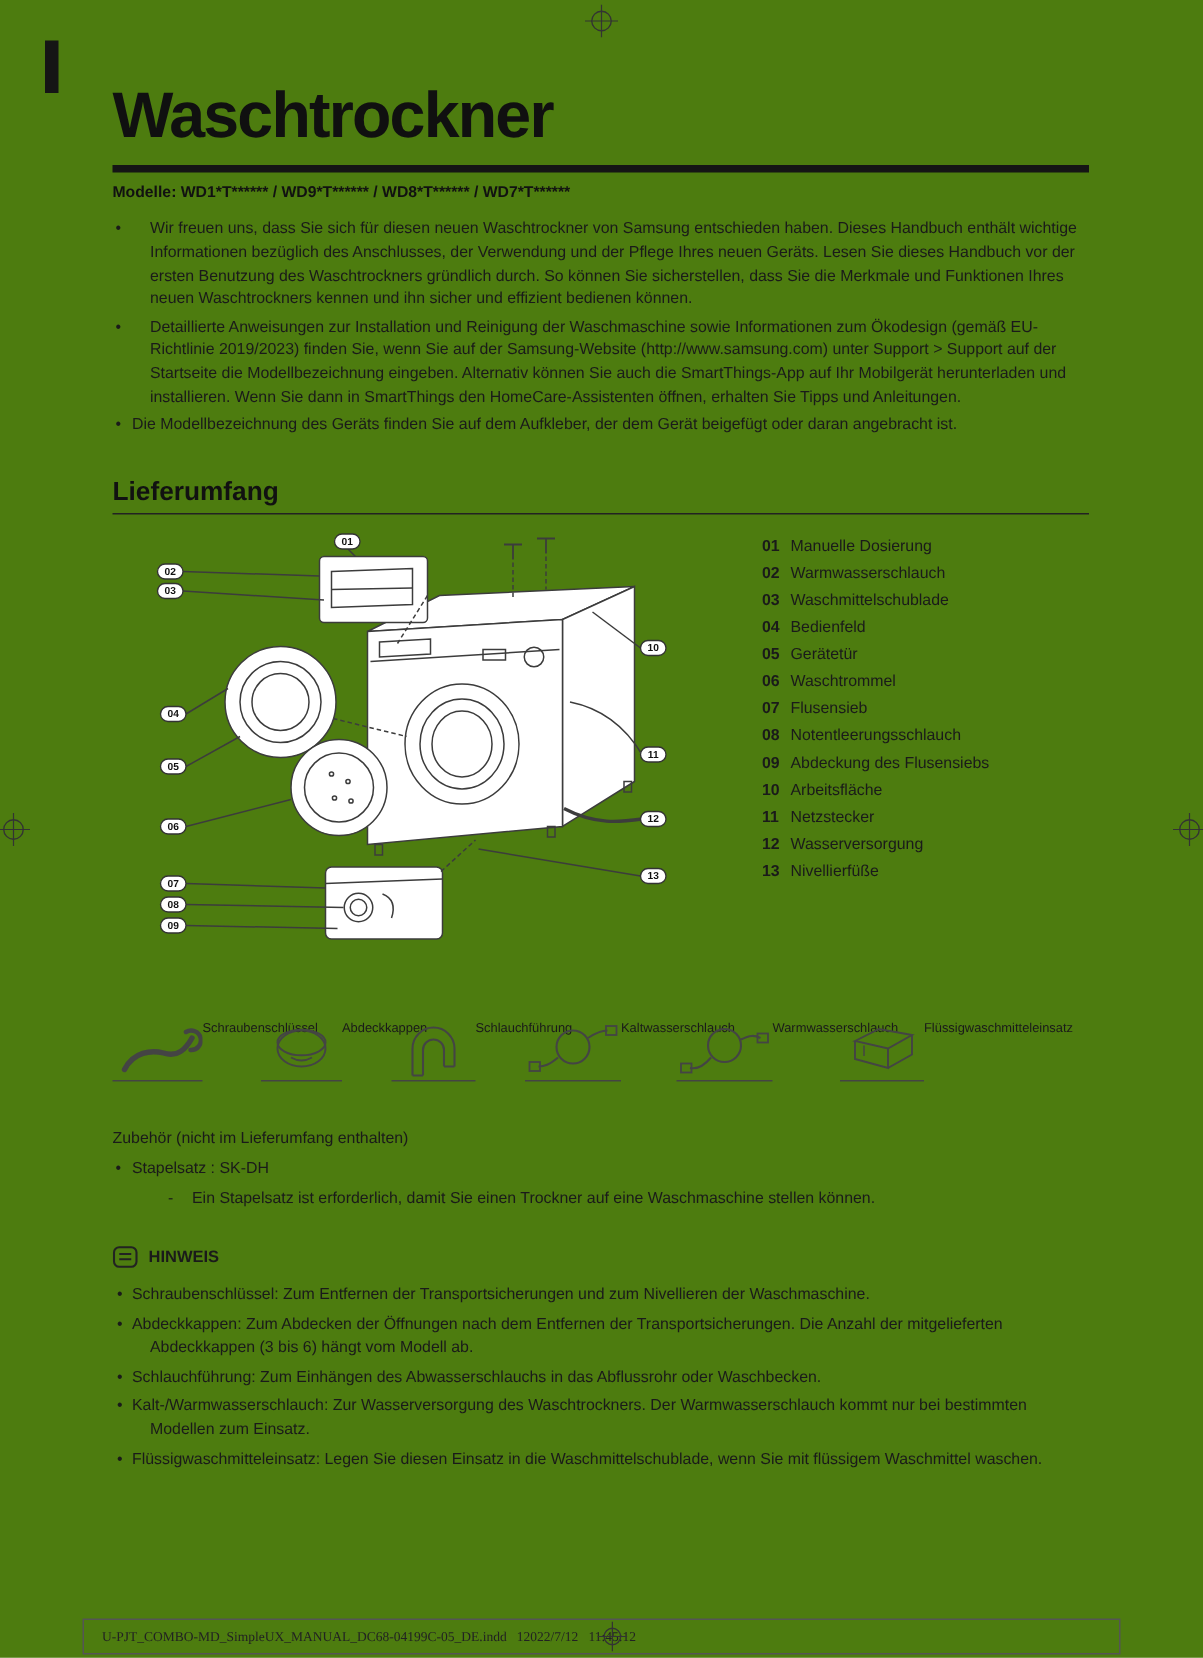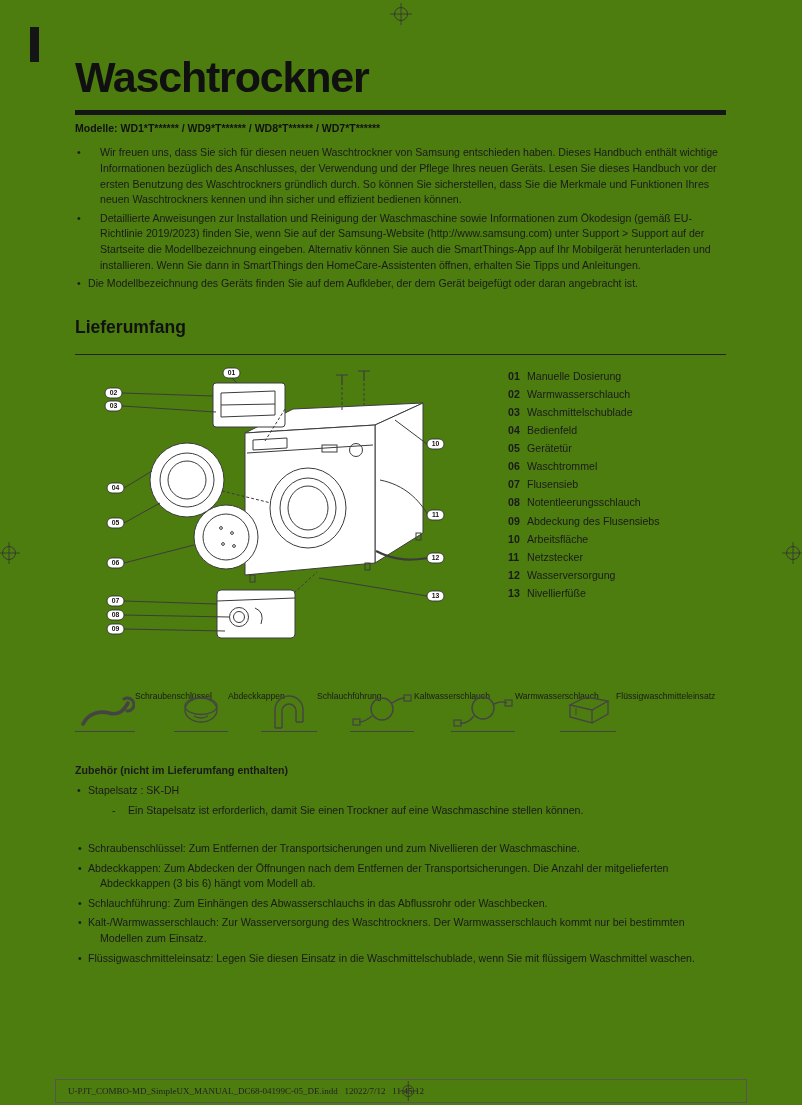--- a/index.html
+++ b/index.html
@@ -12,37 +12,37 @@
   .title-rule{margin-top:10px;height:5px;background:#151515}
   .models{margin-top:7px;text-align:left;font-size:10.5px;font-weight:600;color:#111}
 
   ul{list-style:none}
   .intro{margin-top:11px}
   .intro li{position:relative;font-size:10.6px;line-height:15.6px;margin-bottom:3px}
   .li-wide{padding-left:25px}
   .li-tight{padding-left:13px}
   .li-wide::before,.li-tight::before{content:"\2022";position:absolute;left:2px}
 
-  .section-h{margin-top:25px;font-size:17.5px;font-weight:700;padding-bottom:16px;border-bottom:1.5px solid #222;color:#111}
+  .section-h{margin-top:25px;font-size:17.5px;font-weight:700;padding-bottom:4px;border-bottom:1.5px solid #222;color:#111}
 
   .diagram-row{display:flex;margin-top:10px}
   .diagram{width:425px;flex:none}
   .diagram svg text{font-family:"Liberation Sans",sans-serif;font-size:6.8px;font-weight:700;fill:#111;text-anchor:middle}
   .pill{fill:#fff;stroke:#333;stroke-width:0.9}
   .parts{margin-left:8px;padding-top:2px;flex:1}
   .parts li{display:flex;font-size:10.6px;line-height:18.1px}
   .pnum{font-weight:700;width:19px;flex:none}
 
   .accessories{display:flex;gap:5px;margin-top:28px}
   .acc{display:flex;flex-direction:row;flex:none}
   .acc-icon{height:50px;display:flex;align-items:flex-end;justify-content:center;border-bottom:1px solid #444;padding-bottom:2px}
   .acc-label{margin-top:9px;font-size:8.6px;text-align:center;white-space:nowrap}
 
   .zubehoer{margin-top:32px}
-  .zub-h{font-size:10.6px;font-weight:700}
+  .zub-h{font-size:10.6px;font-weight:400}
   .zubehoer ul{margin-top:7px}
   .zubehoer .li-tight{font-size:10.6px;line-height:15.6px}
   .subnote{position:relative;padding-left:53px;font-size:10.6px;line-height:15.6px;margin-top:5px}
   .subnote::before{content:"-";position:absolute;left:37px}
 
   .hinweis{margin-top:22px}
   .hinweis-head{display:flex;align-items:center;gap:7px;font-size:11px;font-weight:700}
   .hinweis ul{margin-top:9px}
   .hinweis li{font-size:10.6px;line-height:15.6px;padding-left:25px;text-indent:-22px;margin-bottom:4px}
   .hinweis li::before{content:"\2022";display:inline-block;width:10px;text-indent:0}
@@ -348,20 +348,30 @@
 
     <div class="zubehoer">
       <div class="zub-h">Zubehör (nicht im Lieferumfang enthalten)</div>
       <ul>
         <li class="li-tight">Stapelsatz : SK-DH</li>
       </ul>
       <div class="subnote">Ein Stapelsatz ist erforderlich, damit Sie einen Trockner auf eine Waschmaschine stellen können.</div>
     </div>
 
     <div class="hinweis">
+      <div class="hinweis-head">
+        <span style="line-height:0">
+          <svg width="17" height="17" viewBox="0 0 17 17">
+              <rect x="1" y="1.5" width="15" height="13" rx="3.5" fill="none" stroke="#222" stroke-width="1.4"></rect>
+              <line x1="4.5" y1="6" x2="12.5" y2="6" stroke="#222" stroke-width="1.2"></line>
+              <line x1="4.5" y1="9.5" x2="12.5" y2="9.5" stroke="#222" stroke-width="1.2"></line>
+            </svg>
+        </span>
+        <span>HINWEIS</span>
+      </div>
       <ul>
         <li>Schraubenschlüssel: Zum Entfernen der Transportsicherungen und zum Nivellieren der Waschmaschine.</li>
         <li>Abdeckkappen: Zum Abdecken der Öffnungen nach dem Entfernen der Transportsicherungen. Die Anzahl der mitgelieferten Abdeckkappen (3 bis 6) hängt vom Modell ab.</li>
         <li>Schlauchführung: Zum Einhängen des Abwasserschlauchs in das Abflussrohr oder Waschbecken.</li>
         <li>Kalt-/Warmwasserschlauch: Zur Wasserversorgung des Waschtrockners. Der Warmwasserschlauch kommt nur bei bestimmten Modellen zum Einsatz.</li>
         <li>Flüssigwaschmitteleinsatz: Legen Sie diesen Einsatz in die Waschmittelschublade, wenn Sie mit flüssigem Waschmittel waschen.</li>
       </ul>
     </div>
 
   </div>

